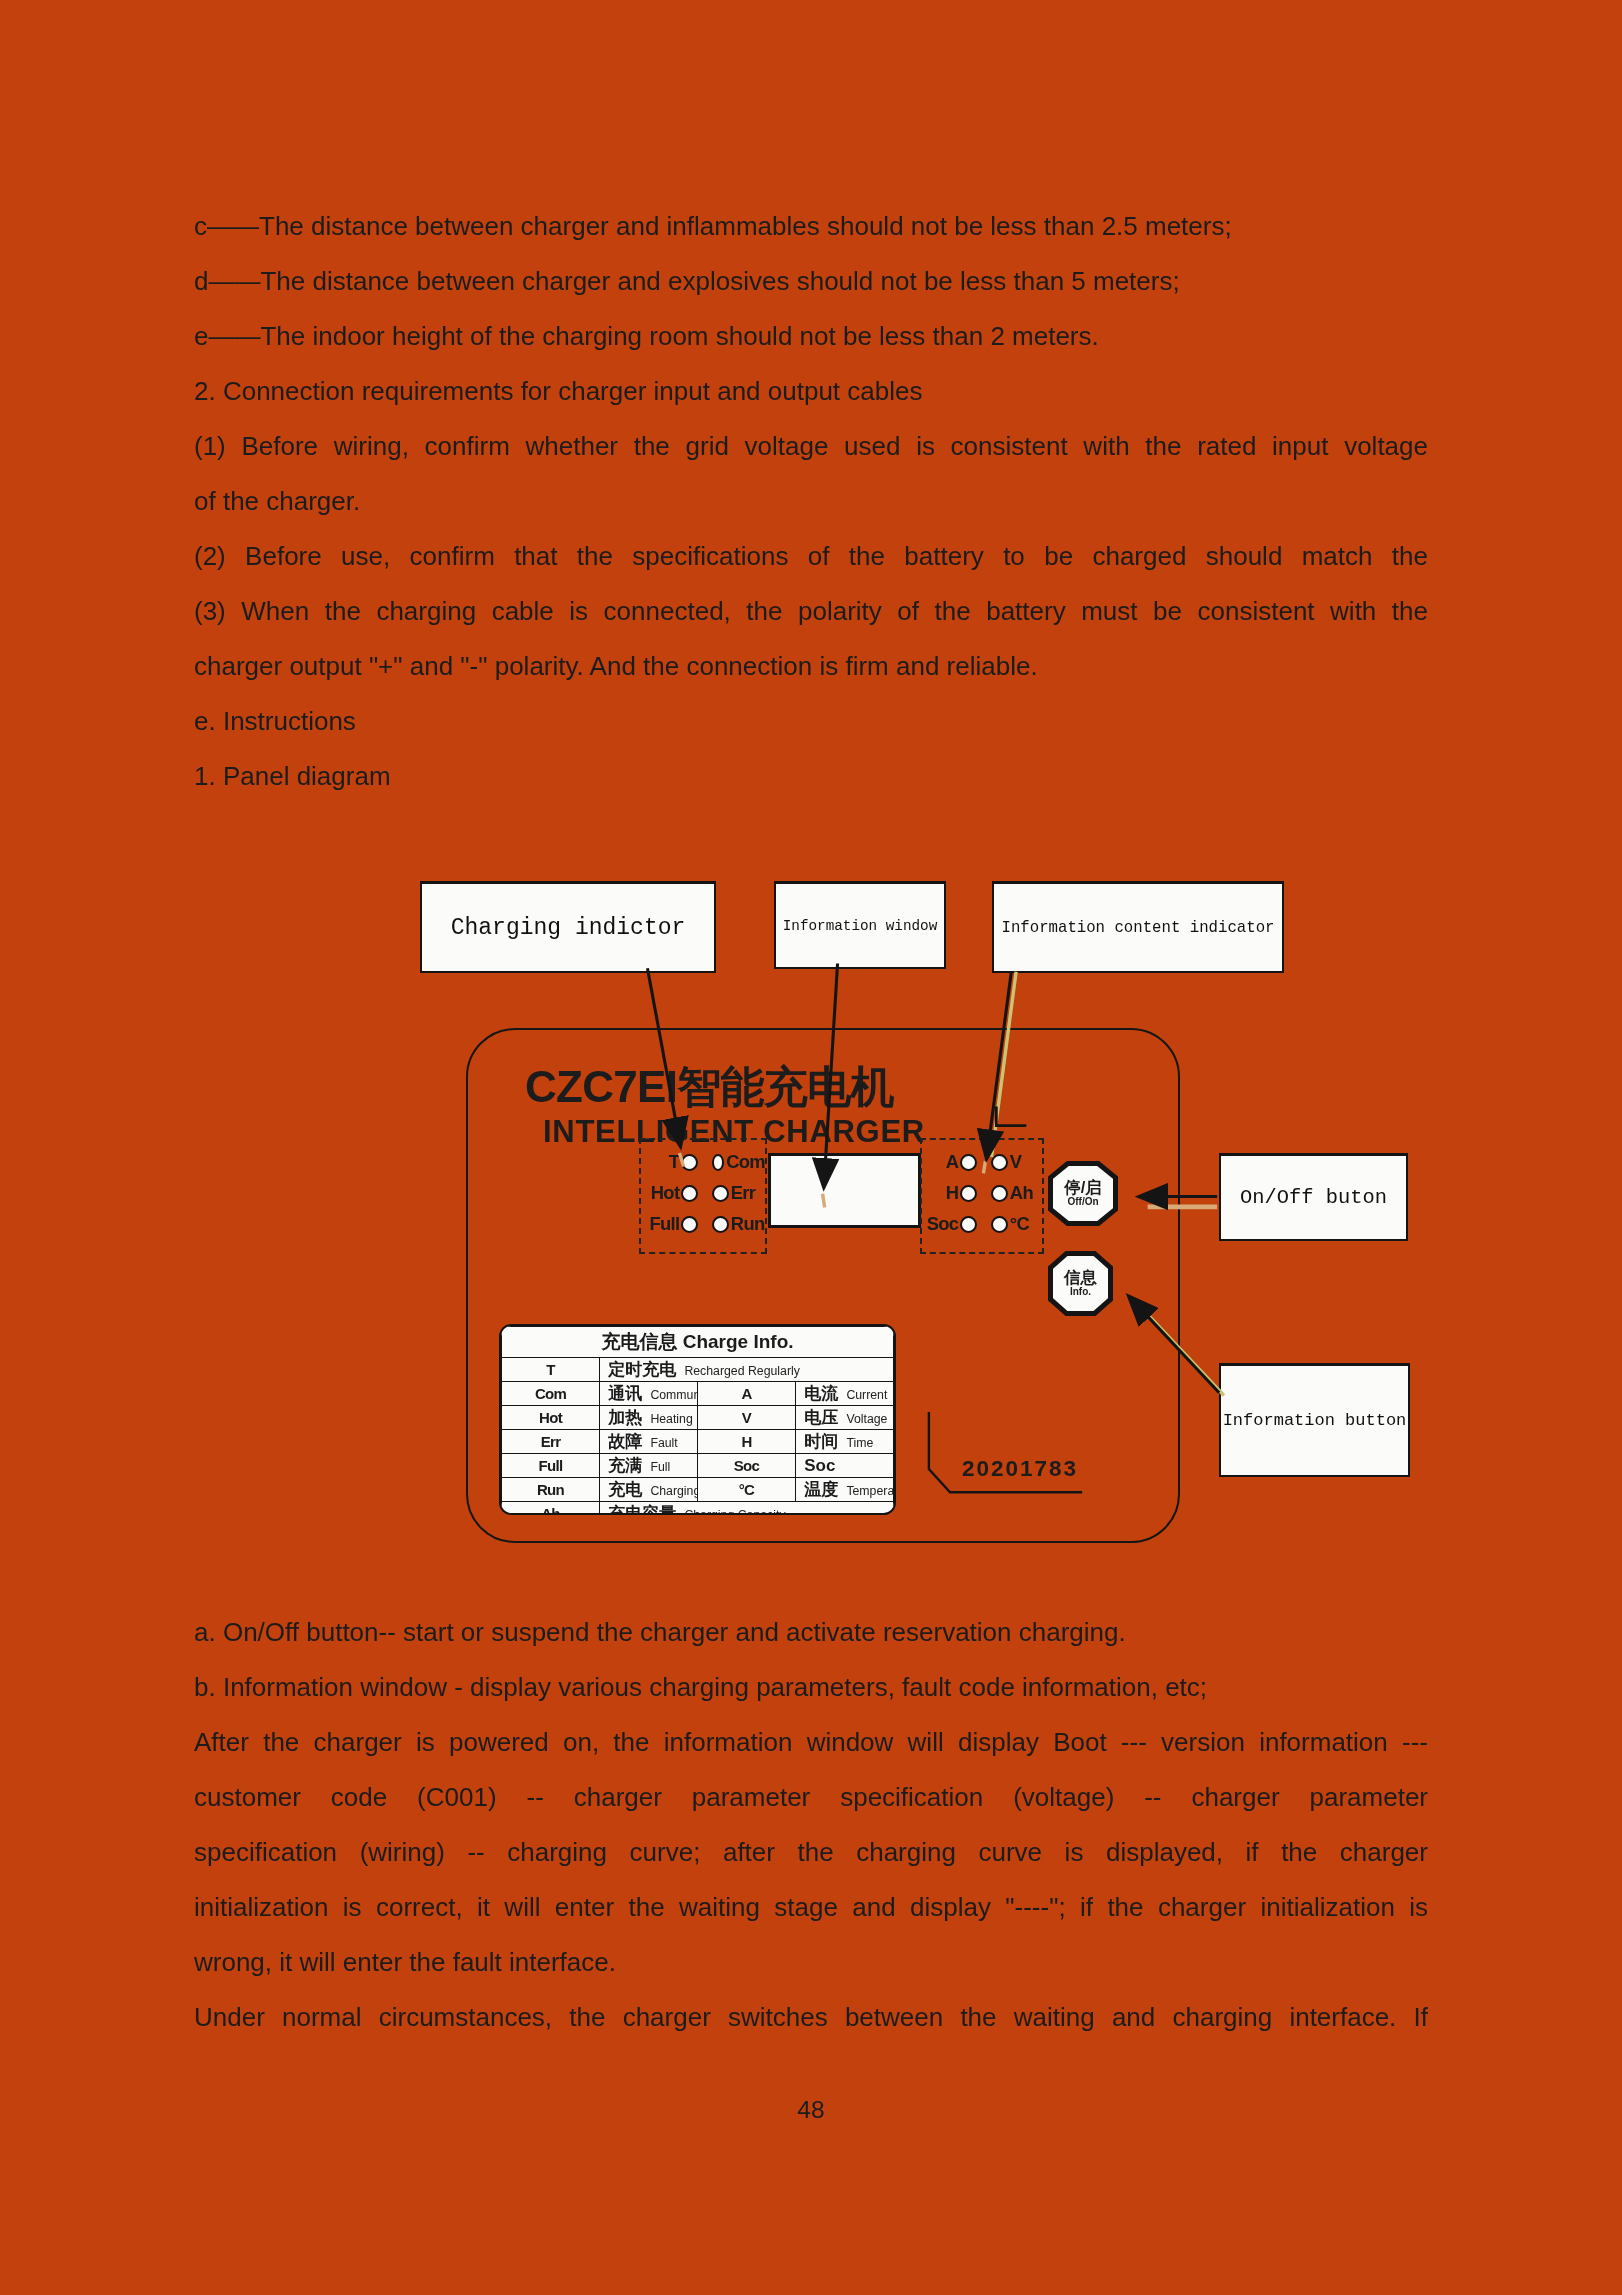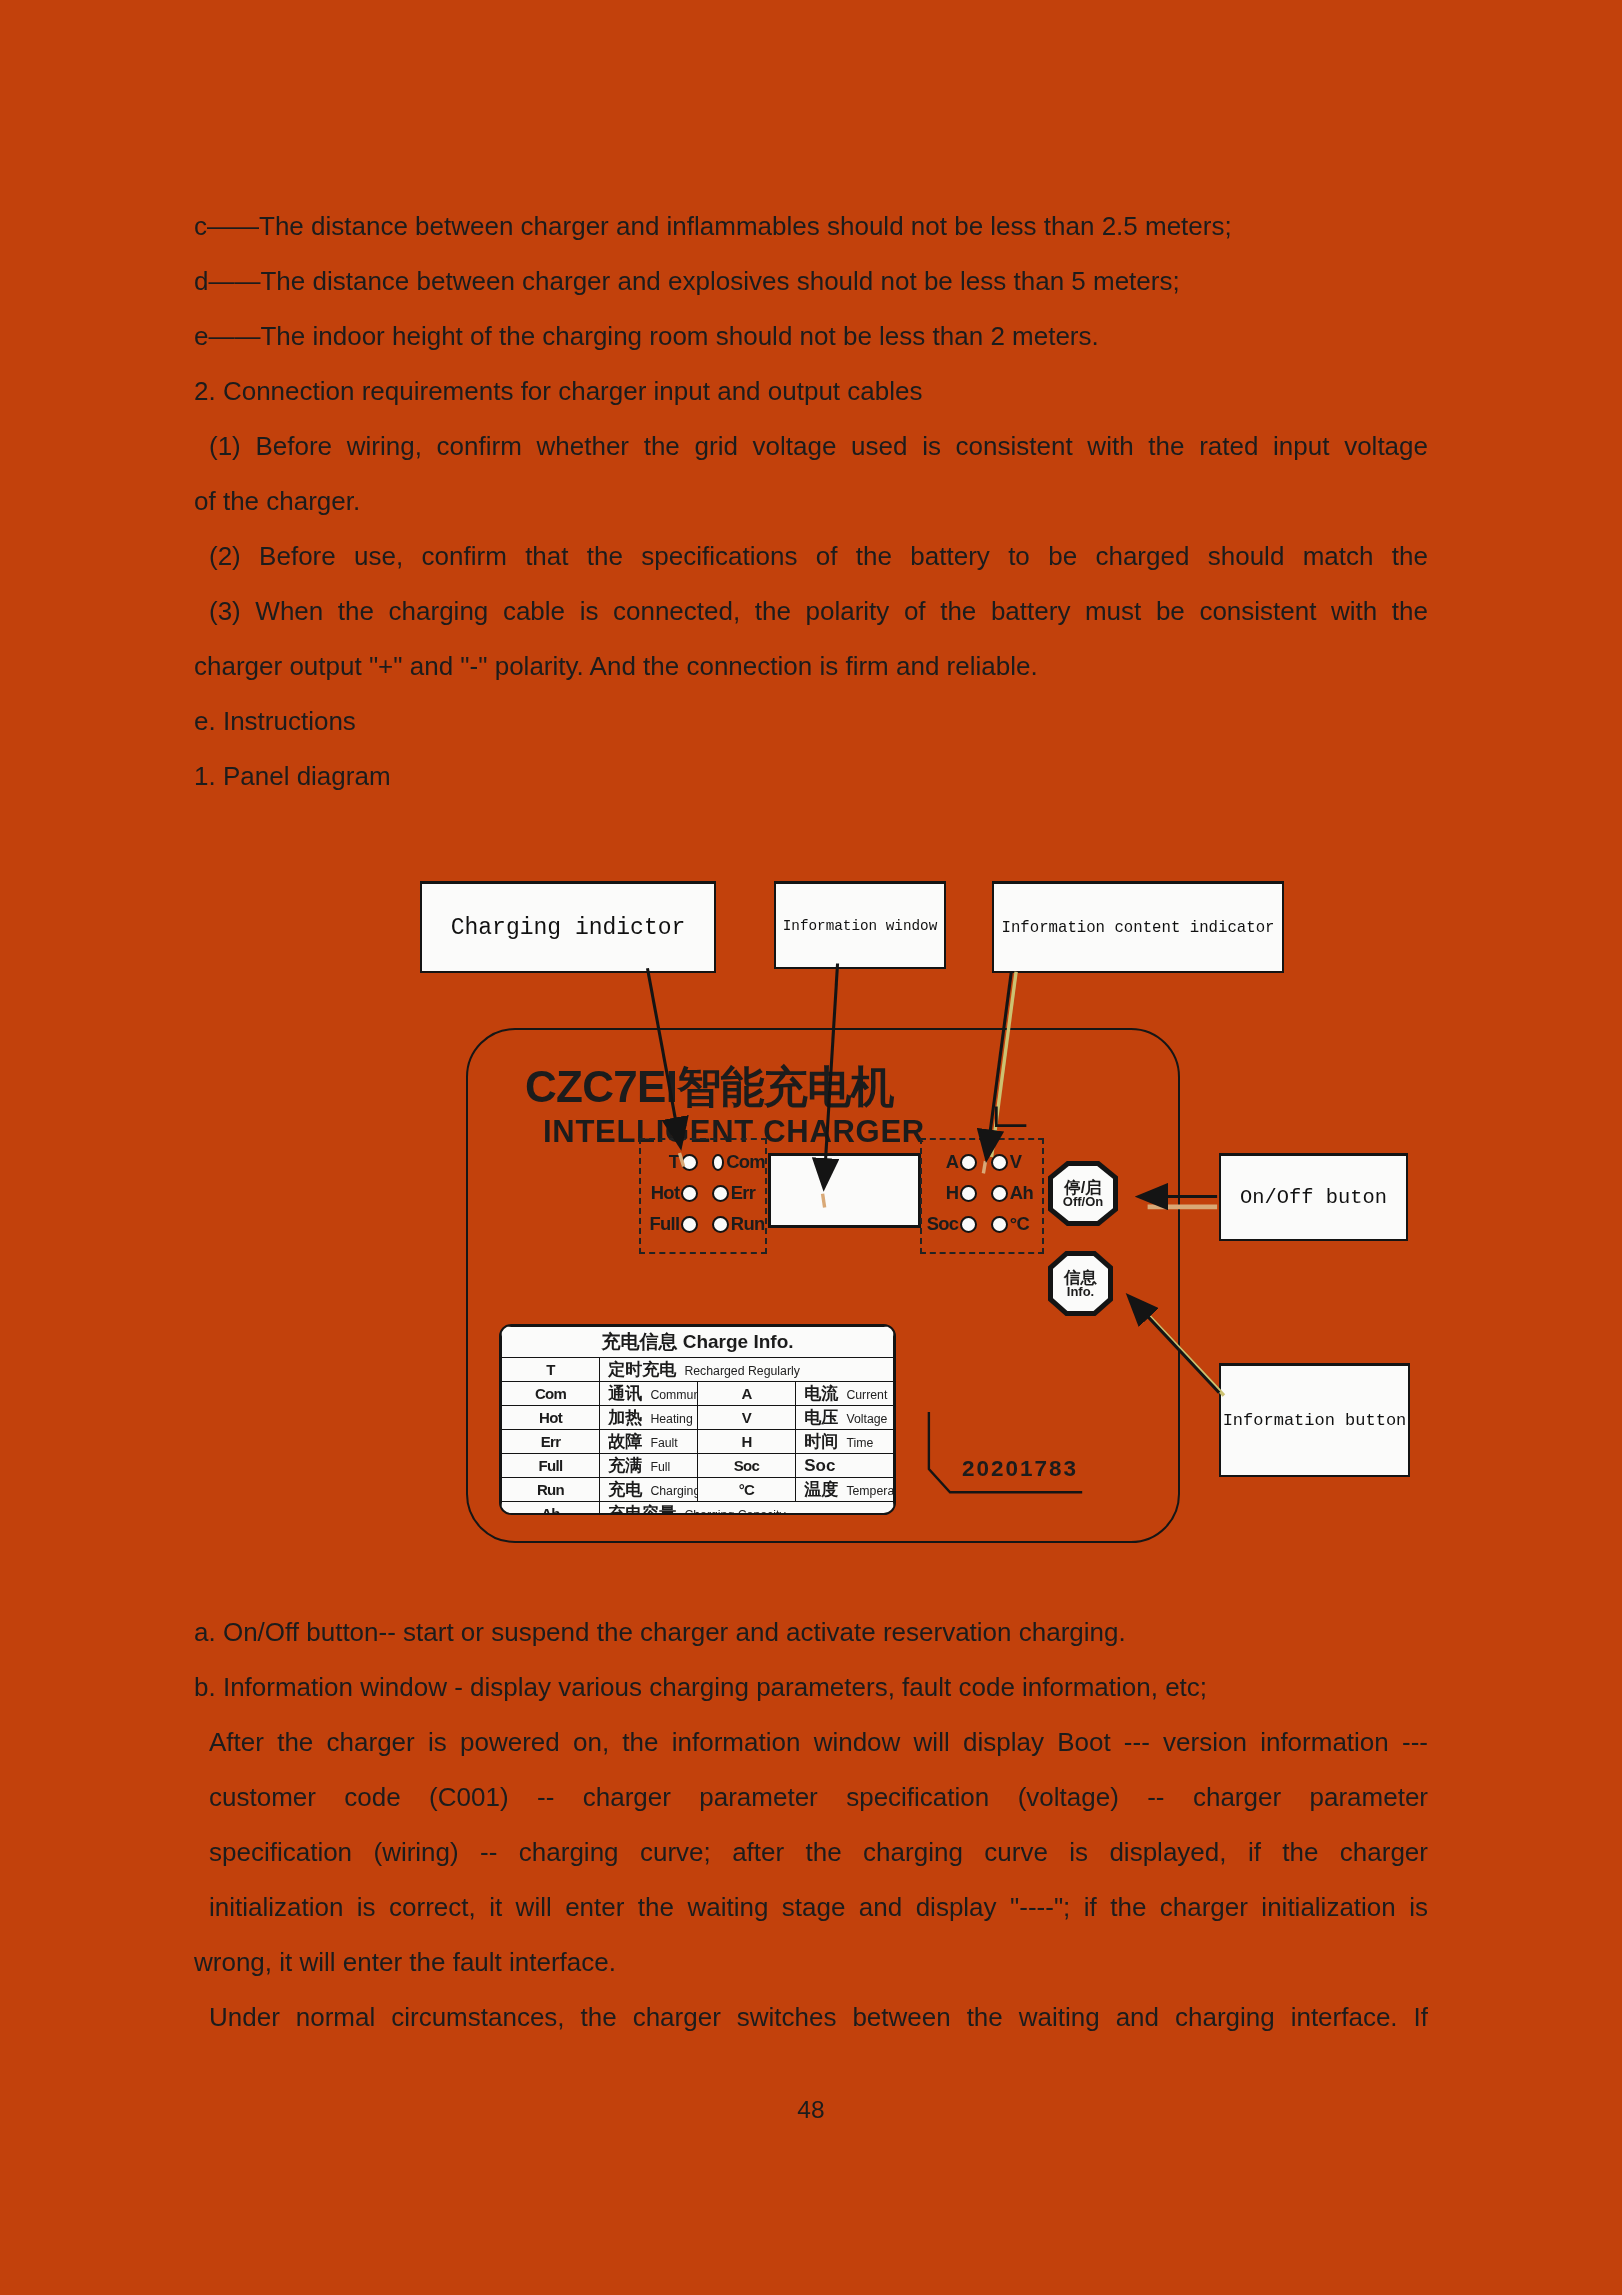--- a/index.html
+++ b/index.html
@@ -4,21 +4,21 @@
 <style>
   html,body { margin:0; padding:0; background:#888; }
   .page {
     position:relative; width:1622px; height:2295px;
     background:#c2410c; font-family:"Liberation Sans", sans-serif;
     color:#1c1c1c; overflow:hidden;
   }
   
   .text-block { position:absolute; left:194px; width:1234px; font-size:26px; }
   .line { height:55px; line-height:55px; white-space:nowrap; overflow:hidden; }
-  .line.just { white-space:normal; text-align:justify;margin-left:15px; }
+  .line.just { white-space:normal; text-align:justify; }
   .line.just::after { content:""; display:inline-block; width:100%; height:0; }
   #top-text { top:199px; }
   #bottom-text { top:1605px; }
   .page-number { position:absolute; top:2096px; left:0; width:1622px; text-align:center;
     font-size:24.5px; }
 
   
   .callout {
     position:absolute; border:2px solid #141414; border-top-width:3.4px;
     background:#fbfbfa; display:flex; align-items:center; justify-content:center;
@@ -56,21 +56,21 @@
 
   .oct { position:absolute;
     clip-path:polygon(27% 0,73% 0,100% 24%,100% 76%,73% 100%,27% 100%,0 76%,0 24%);
     background:#141414; }
   #btn-onoff { left:1048px; top:1161px; width:70px; height:65px; }
   #btn-info  { left:1048px; top:1251px; width:65px;  height:65px; }
   .oct-inner { position:absolute; left:4.8px; top:4.8px; right:4.8px; bottom:4.8px;
     clip-path:polygon(27% 0,73% 0,100% 24%,100% 76%,73% 100%,27% 100%,0 76%,0 24%);
     background:#fbfbfa; display:flex; flex-direction:column; align-items:center; justify-content:center; }
   .oct-cn { font-size:16.4px; font-weight:700; line-height:17.7px; }
-  .oct-en { font-size:13px; font-weight:700; line-height:12.3px; }
+  .oct-en { font-size:10px; font-weight:700; line-height:12.3px; }
 
   .charge-table-wrap { position:absolute; left:493px; top:1324px; width:397px; height:191px;
     border:2px solid #141414; border-radius:12.3px; overflow:hidden; background:#fbfbfa; box-sizing:border-box;margin-left:6px; }
   table.charge { border-collapse:collapse; width:100%; height:100%; table-layout:fixed; }
   table.charge td { border:1.4px solid #141414; padding:0 0 0 0; vertical-align:middle; overflow:hidden; white-space:nowrap; }
   table.charge td.lbl { width:38px; text-align:center; font-size:15px; font-weight:700; letter-spacing:-0.7px; }
   table.charge td.lbl2 { width:40px; text-align:center; font-size:15px; font-weight:700; letter-spacing:-0.7px; }
   table.charge td.desc { padding-left:8.2px; }
   table.charge .cn { font-size:17px; font-weight:700; }
   table.charge .en { font-size:12.3px; font-weight:400; color:#222; margin-left:8.2px; }

